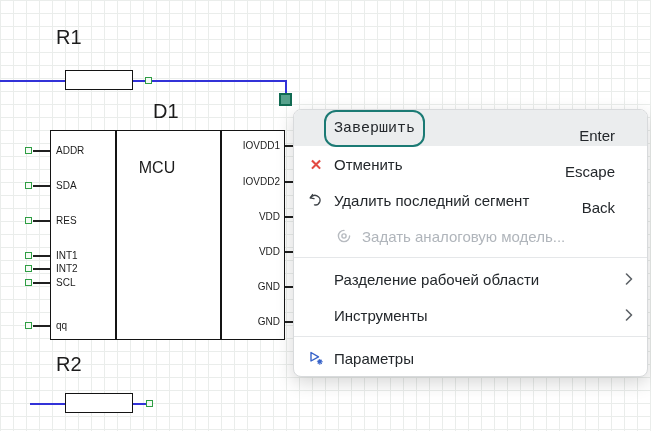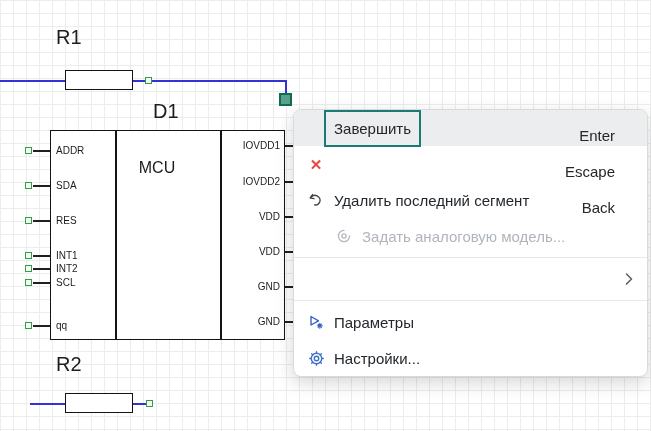--- a/index.html
+++ b/index.html
@@ -40,21 +40,21 @@
   .menu-row{
     height:36px;display:flex;align-items:center;
     padding:0 14px 0 12px;font-size:15px;color:#23272b;white-space:nowrap;
   }
   .menu-row.focused{background:#ebedee;}
   .menu-row.disabled{color:#b0b5bb;margin-left:28px;}
   .mi-icon{width:20px;height:18px;margin-right:8px;display:flex;align-items:center;justify-content:center;flex:0 0 auto;}
   .x-glyph{color:#e24a42;font-weight:700;font-size:15px;line-height:1;}
   .focus-box{
     display:inline-block;padding:8px 8px;margin-left:-10px;
-    border:2px solid #1b7a74;border-radius:0;
+    border:2px solid #1b7a74;border-radius:12px;font-family:Liberation Mono, monospace;
   }
   .shortcut{margin-left:auto;padding-right:18px;color:#23272b;margin-top:15px;}
   .chev{margin-left:auto;display:flex;align-items:center;}
   .sep{height:1px;background:#e5e7e9;margin:3px 0;}
 </style>
 </head>
 <body>
 
 <div class="canvas">
 
@@ -130,20 +130,21 @@
   <div class="menu-row focused">
     <span class="mi-icon"></span>
     <span class="focus-box"><span>Завершить</span></span>
     <span class="shortcut">Enter</span>
   </div>
 
   <div class="menu-row">
     <span class="mi-icon">
         <span class="x-glyph">✕</span>
       </span>
+    <span>Отменить</span>
     <span class="shortcut">Escape</span>
   </div>
 
   <div class="menu-row">
     <span class="mi-icon">
       <svg width="16" height="16" viewBox="0 0 16 16">
           <path d="M4.6 2.6 L2.2 5.9 L6 6.6" fill="none" stroke="#3c4146" stroke-width="1.4" stroke-linecap="round" stroke-linejoin="round"></path>
           <path d="M2.7 5.7 C4.2 3.6 6.8 2.9 9 3.8 C11.4 4.8 12.6 7.4 11.8 9.8 C11 12 8.8 13.3 6.5 12.9" fill="none" stroke="#3c4146" stroke-width="1.4" stroke-linecap="round"></path>
         </svg>
     </span>
@@ -158,23 +159,33 @@
             <circle cx="8" cy="8" r="2.1"></circle>
             <path d="M8 2.4 a5.6 5.6 0 1 0 5.6 5.6"></path>
           </g>
         </svg>
     </span>
     <span>Задать аналоговую модель...</span>
   </div>
 
   <div class="sep"></div>
 
-
   <div class="menu-row">
     <span class="mi-icon"></span>
+    <span>Разделение рабочей области</span>
+    <span class="chev">
+      <svg width="8" height="12" viewBox="0 0 8 12">
+          <path d="M1.5 1 L6.5 6 L1.5 11" fill="none" stroke="#5c6166" stroke-width="1.6" stroke-linecap="round" stroke-linejoin="round"></path>
+        </svg>
+    </span>
+  </div>
+
+  <div class="menu-row">
+    <span class="mi-icon"></span>
+    <span>Инструменты</span>
     <span class="chev">
       <svg width="8" height="12" viewBox="0 0 8 12">
           <path d="M1.5 1 L6.5 6 L1.5 11" fill="none" stroke="#5c6166" stroke-width="1.6" stroke-linecap="round" stroke-linejoin="round"></path>
         </svg>
     </span>
   </div>
 
   <div class="sep"></div>
 
   <div class="menu-row">
@@ -183,26 +194,14 @@
           <path d="M3 2.5 L10.5 6.8 L3 11 Z" fill="none" stroke="#3763c9" stroke-width="1.4" stroke-linejoin="round"></path>
           <g fill="#3763c9">
             <circle cx="11.8" cy="11.8" r="2"></circle>
             <path d="M11.8 8.9 v1 M11.8 13.7 v1 M8.9 11.8 h1 M13.7 11.8 h1 M9.8 9.8 l.7 .7 M13.1 13.1 l.7 .7 M13.8 9.8 l-.7 .7 M10.5 13.1 l-.7 .7" stroke="#3763c9" stroke-width="1.1"></path>
           </g>
         </svg>
     </span>
     <span>Параметры</span>
   </div>
 
-  <div class="menu-row">
-    <span class="mi-icon">
-      <svg width="17" height="17" viewBox="0 0 16 16">
-          <g fill="none" stroke="#4170c9" stroke-width="1.3" stroke-linecap="round">
-            <circle cx="8" cy="8" r="2.1"></circle>
-            <circle cx="8" cy="8" r="4.9"></circle>
-            <path d="M8 1.6 V3.1 M8 12.9 V14.4 M1.6 8 H3.1 M12.9 8 H14.4 M3.5 3.5 L4.6 4.6 M11.4 11.4 L12.5 12.5 M12.5 3.5 L11.4 4.6 M4.6 11.4 L3.5 12.5"></path>
-          </g>
-        </svg>
-    </span>
-    <span>Настройки...</span>
-  </div>
 
 </div>
 
 </body></html>

